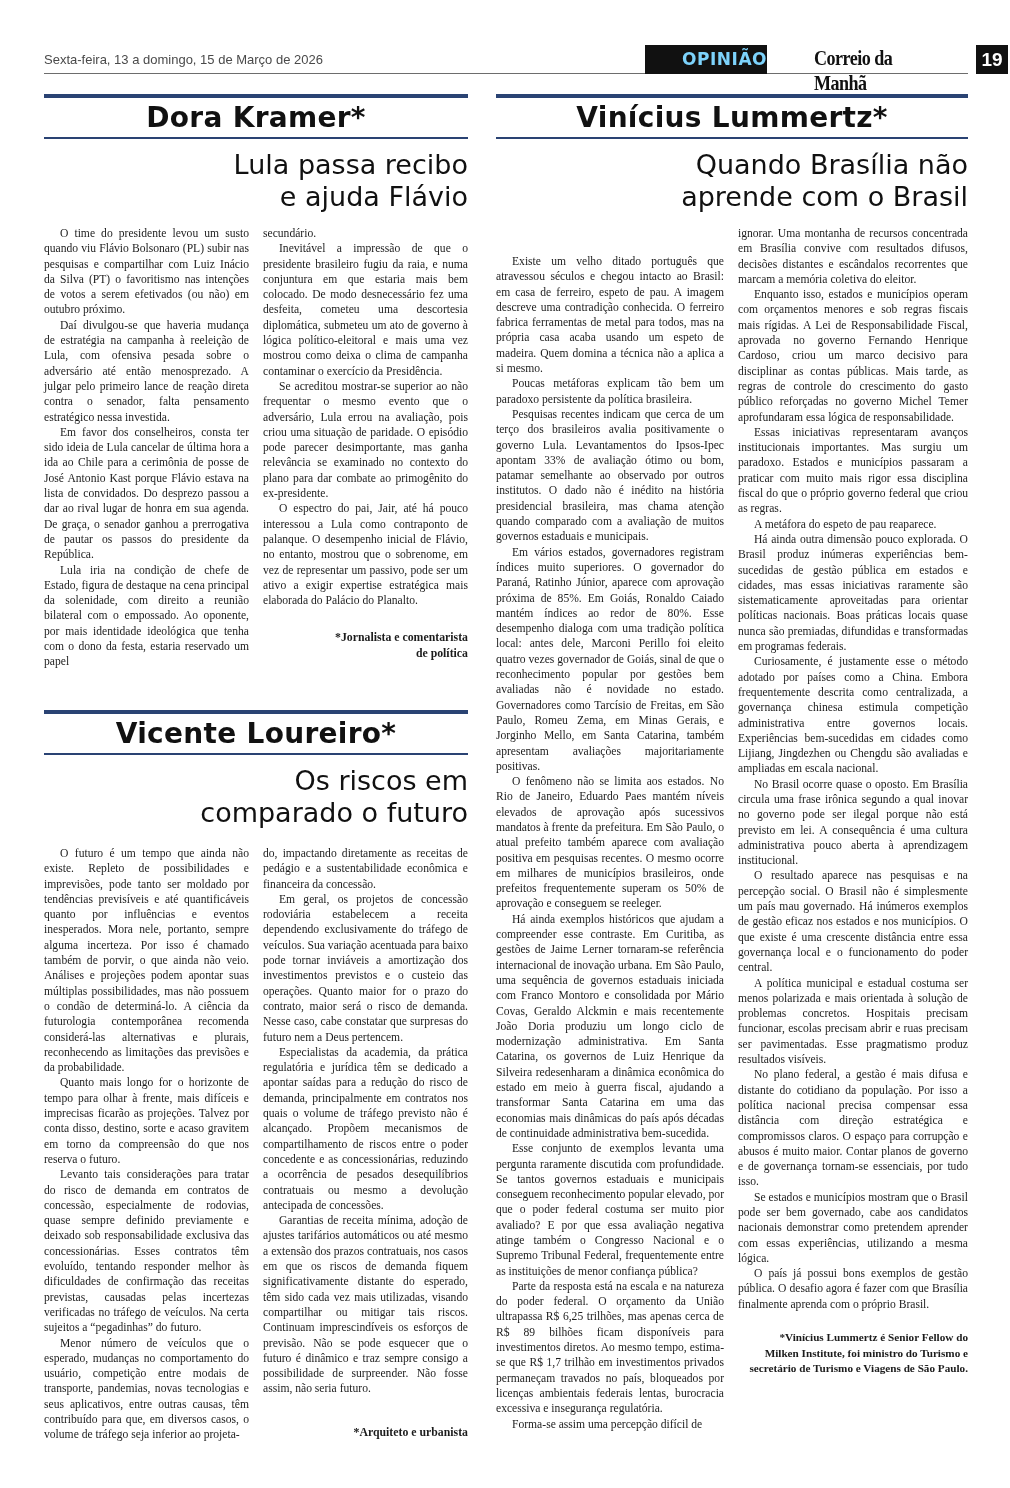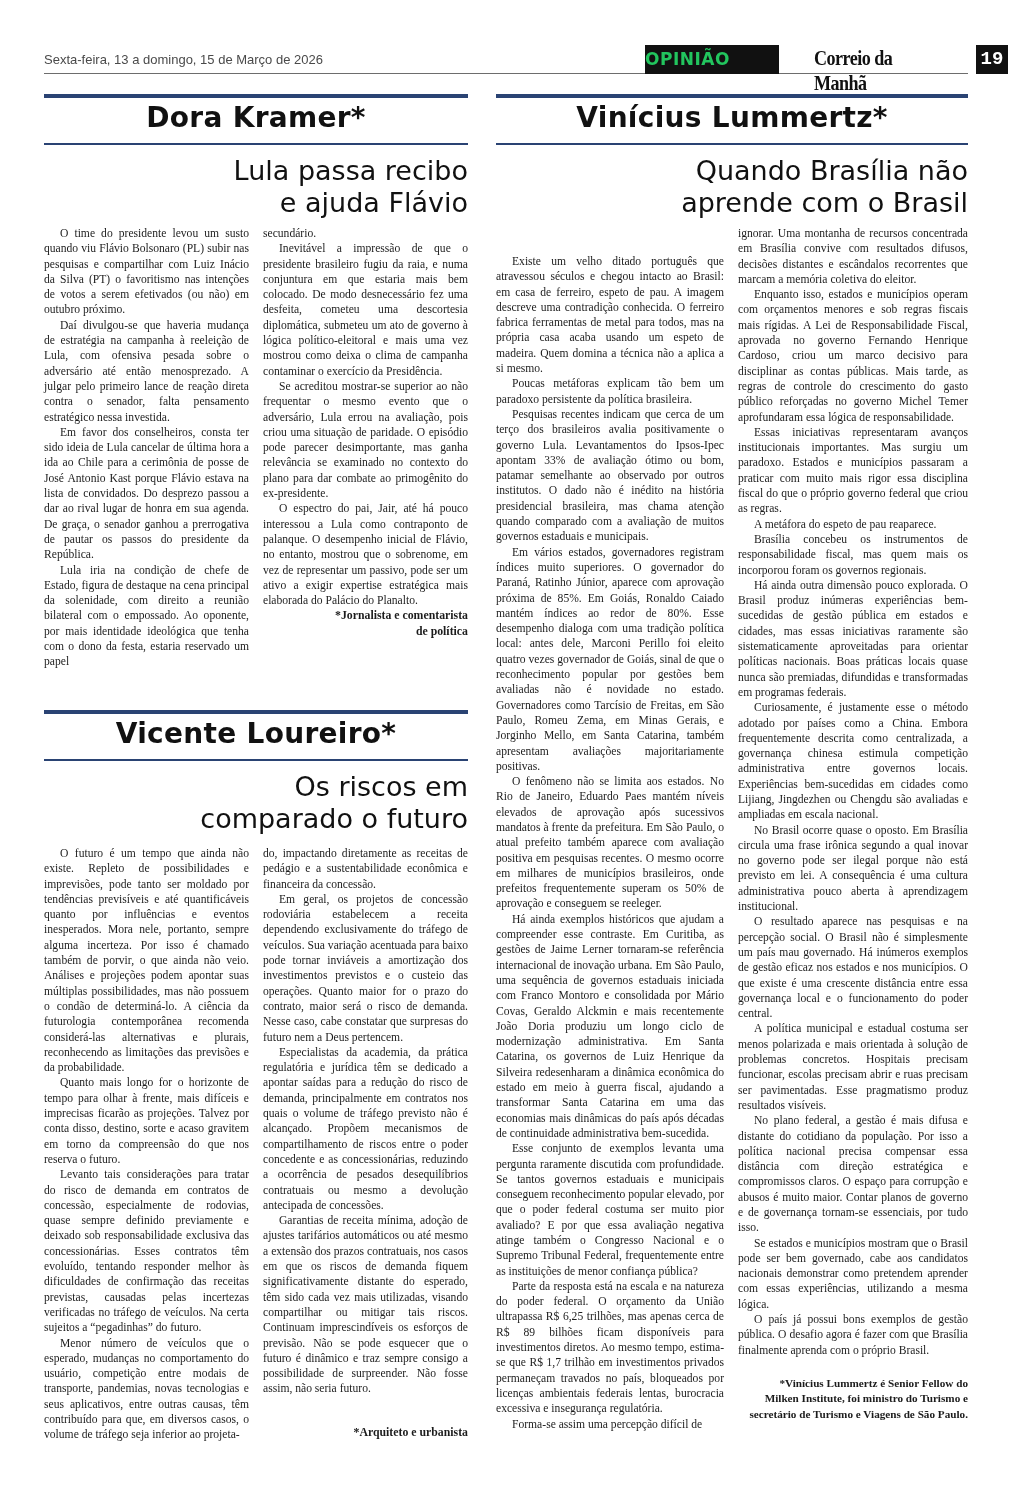--- a/index.html
+++ b/index.html
@@ -9,62 +9,62 @@
   
   .page-header {
     position: absolute; left: 44px; top: 44px; width: 924px; height: 30px;
     border-bottom: 1.5px solid #6d6d6d;
   }
   .page-date {
     position: absolute; left: 0; top: 8px;
     font-family: "Liberation Sans", sans-serif; font-size: 13px; color: #4a4a4a;
   }
   .section-tag {
-    position: absolute; left: 601px; top: 1px; width: 134px; height: 29px;
-    background: #111; color: #22c55e; text-align: left;
+    position: absolute; left: 601px; top: 1px; width: 122px; height: 29px;
+    background: #111; color: #7dd3fc; text-align: right;
     font-family: "DejaVu Sans", sans-serif; font-weight: bold; font-size: 17px;
     line-height: 29px; letter-spacing: 0.5px;
   }
   .masthead {
     position: absolute; left: 770px; top: 2px;
     font-family: "Liberation Serif", serif; font-weight: bold; font-size: 21px;
     letter-spacing: -0.6px; transform: scaleX(0.86); transform-origin: left center;
     color: #111;
   }
   .page-number {
     position: absolute; left: 932px; top: 1px; width: 32px; height: 29px;
     background: #111; color: #fff; text-align: center;
-    font-family: Liberation Mono, monospace; font-weight: bold; font-size: 19px;
+    font-family: Liberation Sans, sans-serif; font-weight: bold; font-size: 19px;
     line-height: 29px;
   }
 
   
   .article { position: absolute; }
   .byline-band {
     border-top: 4px solid #2a4373;
     border-bottom: 2px solid #2a4373;
-    height: 51px; text-align: center;
+    height: 45px; text-align: center;
     font-family: "DejaVu Sans", sans-serif; font-weight: bold;
     font-size: 28px; line-height: 40px; color: #111;
     letter-spacing: 0.3px;
   }
   .headline {
     text-align: right; font-family: "DejaVu Sans", sans-serif;
     font-size: 27px; line-height: 32px; color: #111;
     margin-top: 10px; font-weight: normal;
   }
   .columns { position: absolute; display: flex; justify-content: space-between; }
   .col {
     font-family: "Liberation Serif", serif; font-size: 11.6px;
     line-height: 15.3px; text-align: justify; hyphens: manual;
     color: #1c1c1c;
   }
   .col p { text-indent: 16px; }
   .signature {
-    text-align: right;
+    margin-top: 22px; text-align: right;
     font-family: "Liberation Serif", serif; font-weight: bold;
     font-size: 11.8px; line-height: 15.5px;
   }
 </style>
 </head>
 <body>
 
 <header class="page-header">
   <span class="page-date">Sexta-feira, 13 a domingo, 15 de Março de 2026</span>
   <span class="section-tag">OPINIÃO</span>
@@ -139,21 +139,20 @@
       <p>Há ainda exemplos históricos que ajudam a compreender esse contraste. Em Curitiba, as gestões de Jaime Lerner tornaram-se referência internacional de inovação urbana. Em São Paulo, uma sequência de governos estaduais iniciada com Franco Montoro e consolidada por Mário Covas, Geraldo Alckmin e mais recentemente João Doria produziu um longo ciclo de modernização administrativa. Em Santa Catarina, os governos de Luiz Henrique da Silveira redesenharam a dinâmica econômica do estado em meio à guerra fiscal, ajudando a transformar Santa Catarina em uma das economias mais dinâmicas do país após décadas de continuidade administrativa bem-sucedida.</p>
       <p>Esse conjunto de exemplos levanta uma pergunta raramente discutida com profundidade. Se tantos governos estaduais e municipais conseguem reconhecimento popular elevado, por que o poder federal costuma ser muito pior avaliado? E por que essa avaliação negativa atinge também o Congresso Nacional e o Supremo Tribunal Federal, frequentemente entre as instituições de menor confiança pública?</p>
       <p>Parte da resposta está na escala e na natureza do poder federal. O orçamento da União ultrapassa R$ 6,25 trilhões, mas apenas cerca de R$ 89 bilhões ficam disponíveis para investimentos diretos. Ao mesmo tempo, estima-se que R$ 1,7 trilhão em investimentos privados permaneçam travados no país, bloqueados por licenças ambientais federais lentas, burocracia excessiva e insegurança regulatória.</p>
       <p>Forma-se assim uma percepção difícil de</p>
     </div>
     <div class="col" style="width:230px;">
       <p style="text-indent:0">ignorar. Uma montanha de recursos concentrada em Brasília convive com resultados difusos, decisões distantes e escândalos recorrentes que marcam a memória coletiva do eleitor.</p>
       <p>Enquanto isso, estados e municípios operam com orçamentos menores e sob regras fiscais mais rígidas. A Lei de Responsabilidade Fiscal, aprovada no governo Fernando Henrique Cardoso, criou um marco decisivo para disciplinar as contas públicas. Mais tarde, as regras de controle do crescimento do gasto público reforçadas no governo Michel Temer aprofundaram essa lógica de responsabilidade.</p>
       <p>Essas iniciativas representaram avanços institucionais importantes. Mas surgiu um paradoxo. Estados e municípios passaram a praticar com muito mais rigor essa disciplina fiscal do que o próprio governo federal que criou as regras.</p>
       <p>A metáfora do espeto de pau reaparece.</p>
-      <p>Brasília concebeu os instrumentos de responsabilidade fiscal, mas quem mais os incorporou foram os governos regionais.</p>
       <p>Há ainda outra dimensão pouco explorada. O Brasil produz inúmeras experiências bem-sucedidas de gestão pública em estados e cidades, mas essas iniciativas raramente são sistematicamente aproveitadas para orientar políticas nacionais. Boas práticas locais quase nunca são premiadas, difundidas e transformadas em programas federais.</p>
       <p>Curiosamente, é justamente esse o método adotado por países como a China. Embora frequentemente descrita como centralizada, a governança chinesa estimula competição administrativa entre governos locais. Experiências bem-sucedidas em cidades como Lijiang, Jingdezhen ou Chengdu são avaliadas e ampliadas em escala nacional.</p>
       <p>No Brasil ocorre quase o oposto. Em Brasília circula uma frase irônica segundo a qual inovar no governo pode ser ilegal porque não está previsto em lei. A consequência é uma cultura administrativa pouco aberta à aprendizagem institucional.</p>
       <p>O resultado aparece nas pesquisas e na percepção social. O Brasil não é simplesmente um país mau governado. Há inúmeros exemplos de gestão eficaz nos estados e nos municípios. O que existe é uma crescente distância entre essa governança local e o funcionamento do poder central.</p>
       <p>A política municipal e estadual costuma ser menos polarizada e mais orientada à solução de problemas concretos. Hospitais precisam funcionar, escolas precisam abrir e ruas precisam ser pavimentadas. Esse pragmatismo produz resultados visíveis.</p>
       <p>No plano federal, a gestão é mais difusa e distante do cotidiano da população. Por isso a política nacional precisa compensar essa distância com direção estratégica e compromissos claros. O espaço para corrupção e abusos é muito maior. Contar planos de governo e de governança tornam-se essenciais, por tudo isso.</p>
       <p>Se estados e municípios mostram que o Brasil pode ser bem governado, cabe aos candidatos nacionais demonstrar como pretendem aprender com essas experiências, utilizando a mesma lógica.</p>
       <p>O país já possui bons exemplos de gestão pública. O desafio agora é fazer com que Brasília finalmente aprenda com o próprio Brasil.</p>
       <div class="signature" style="margin-top:18px; font-size:11.2px;">
         <span>*Vinícius Lummertz é Senior Fellow do</span><br>

